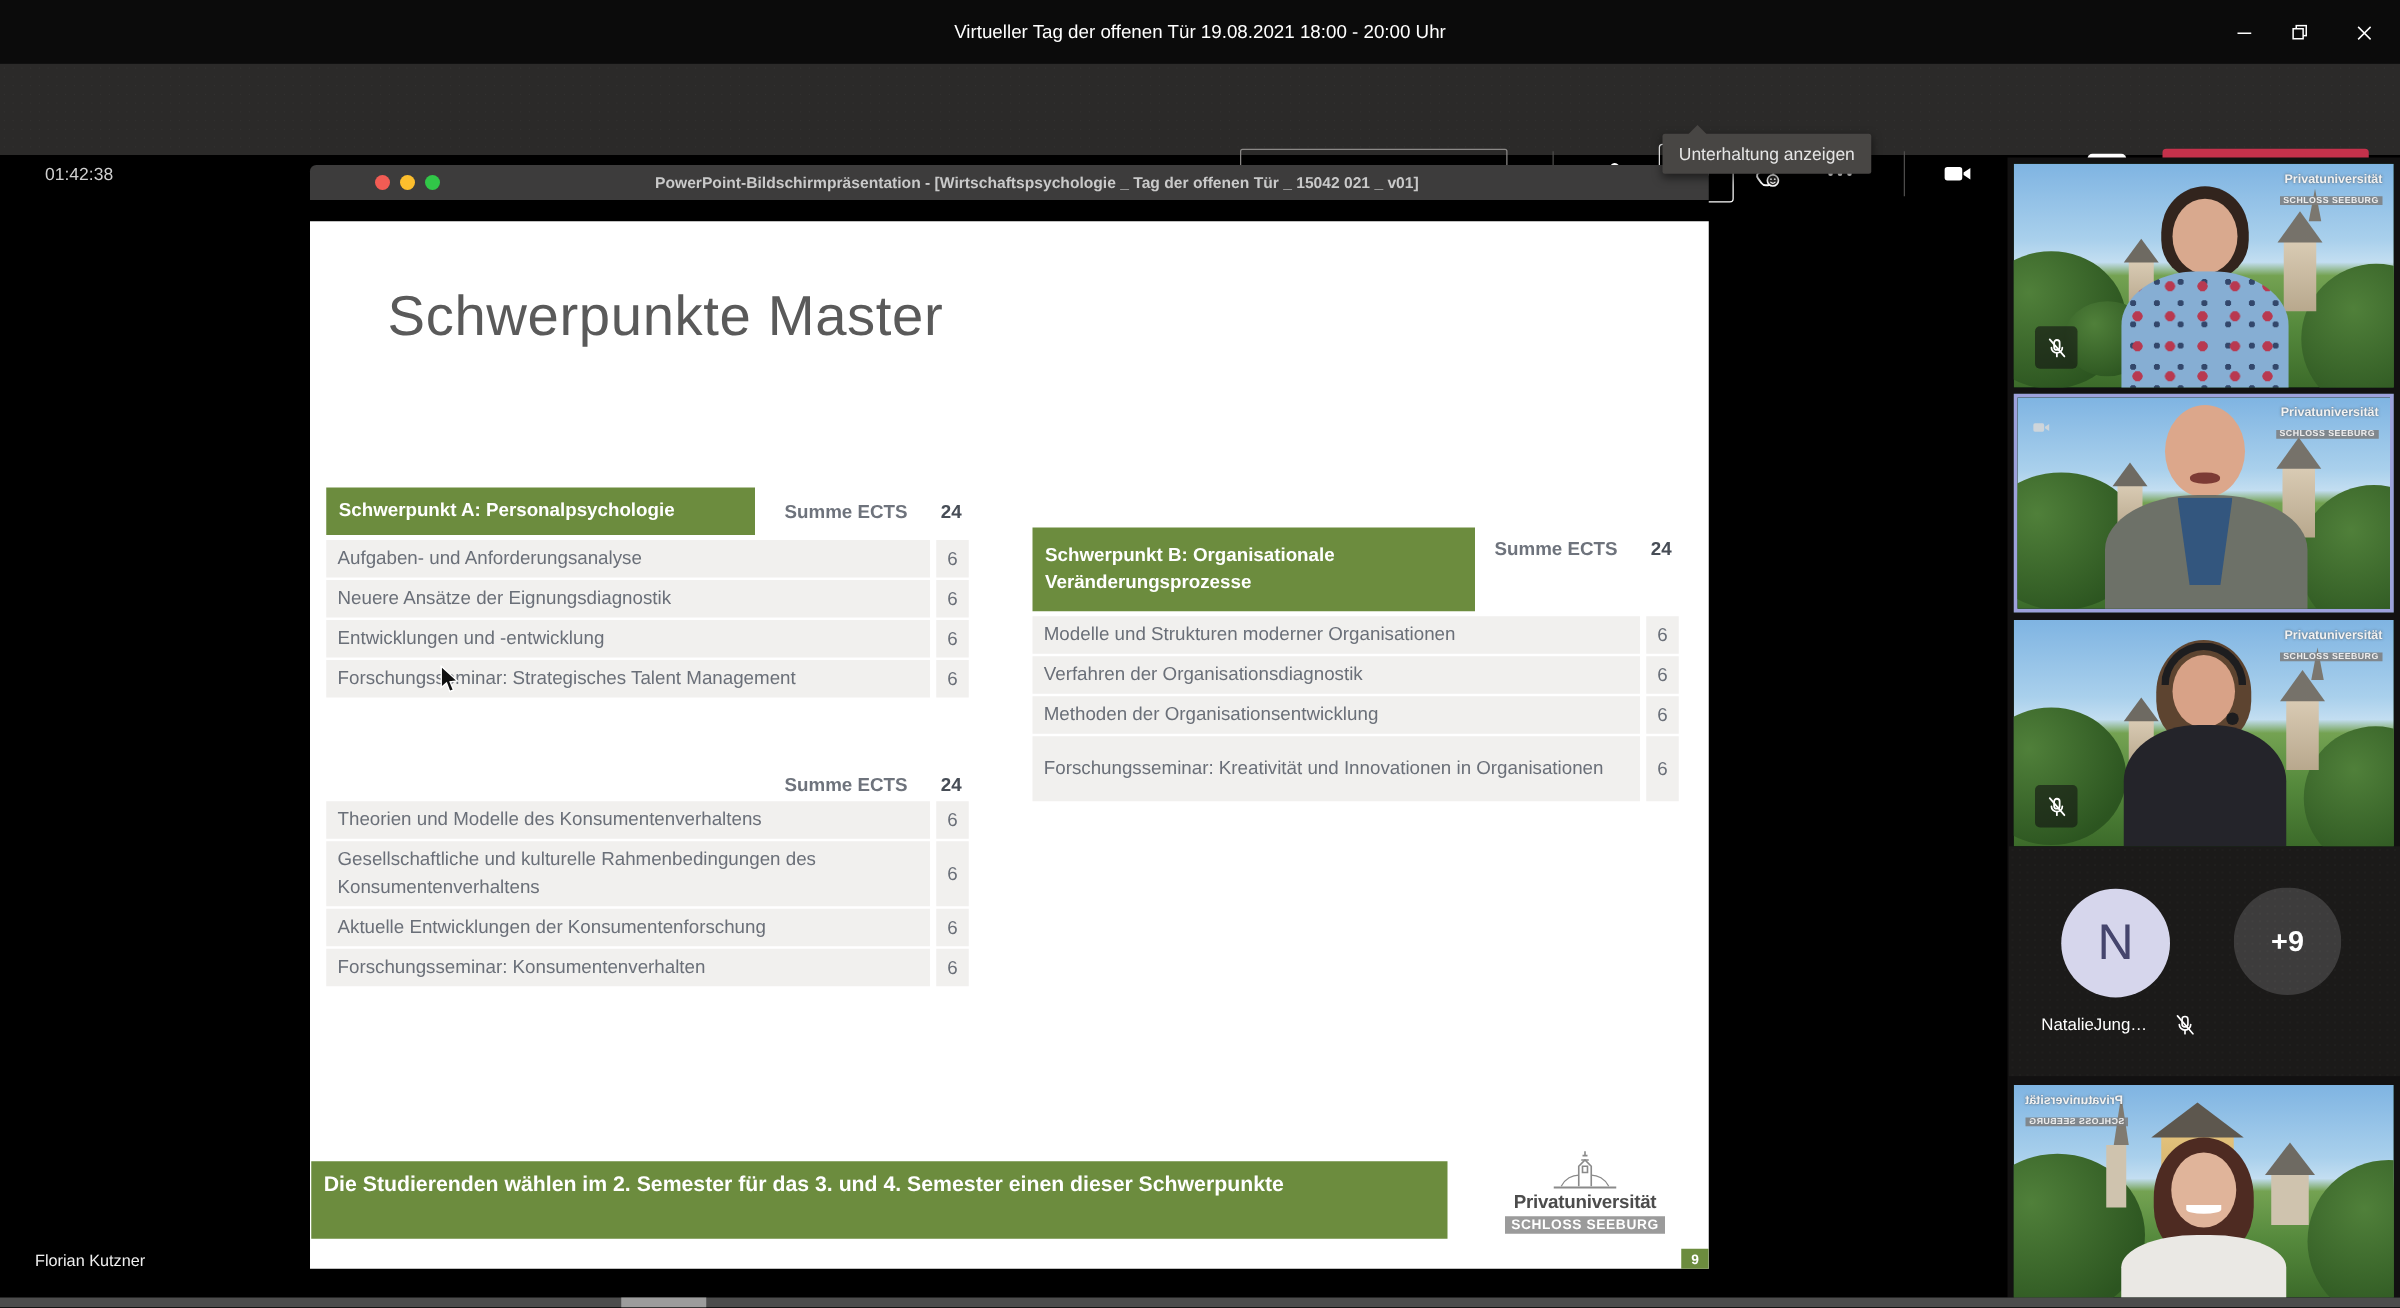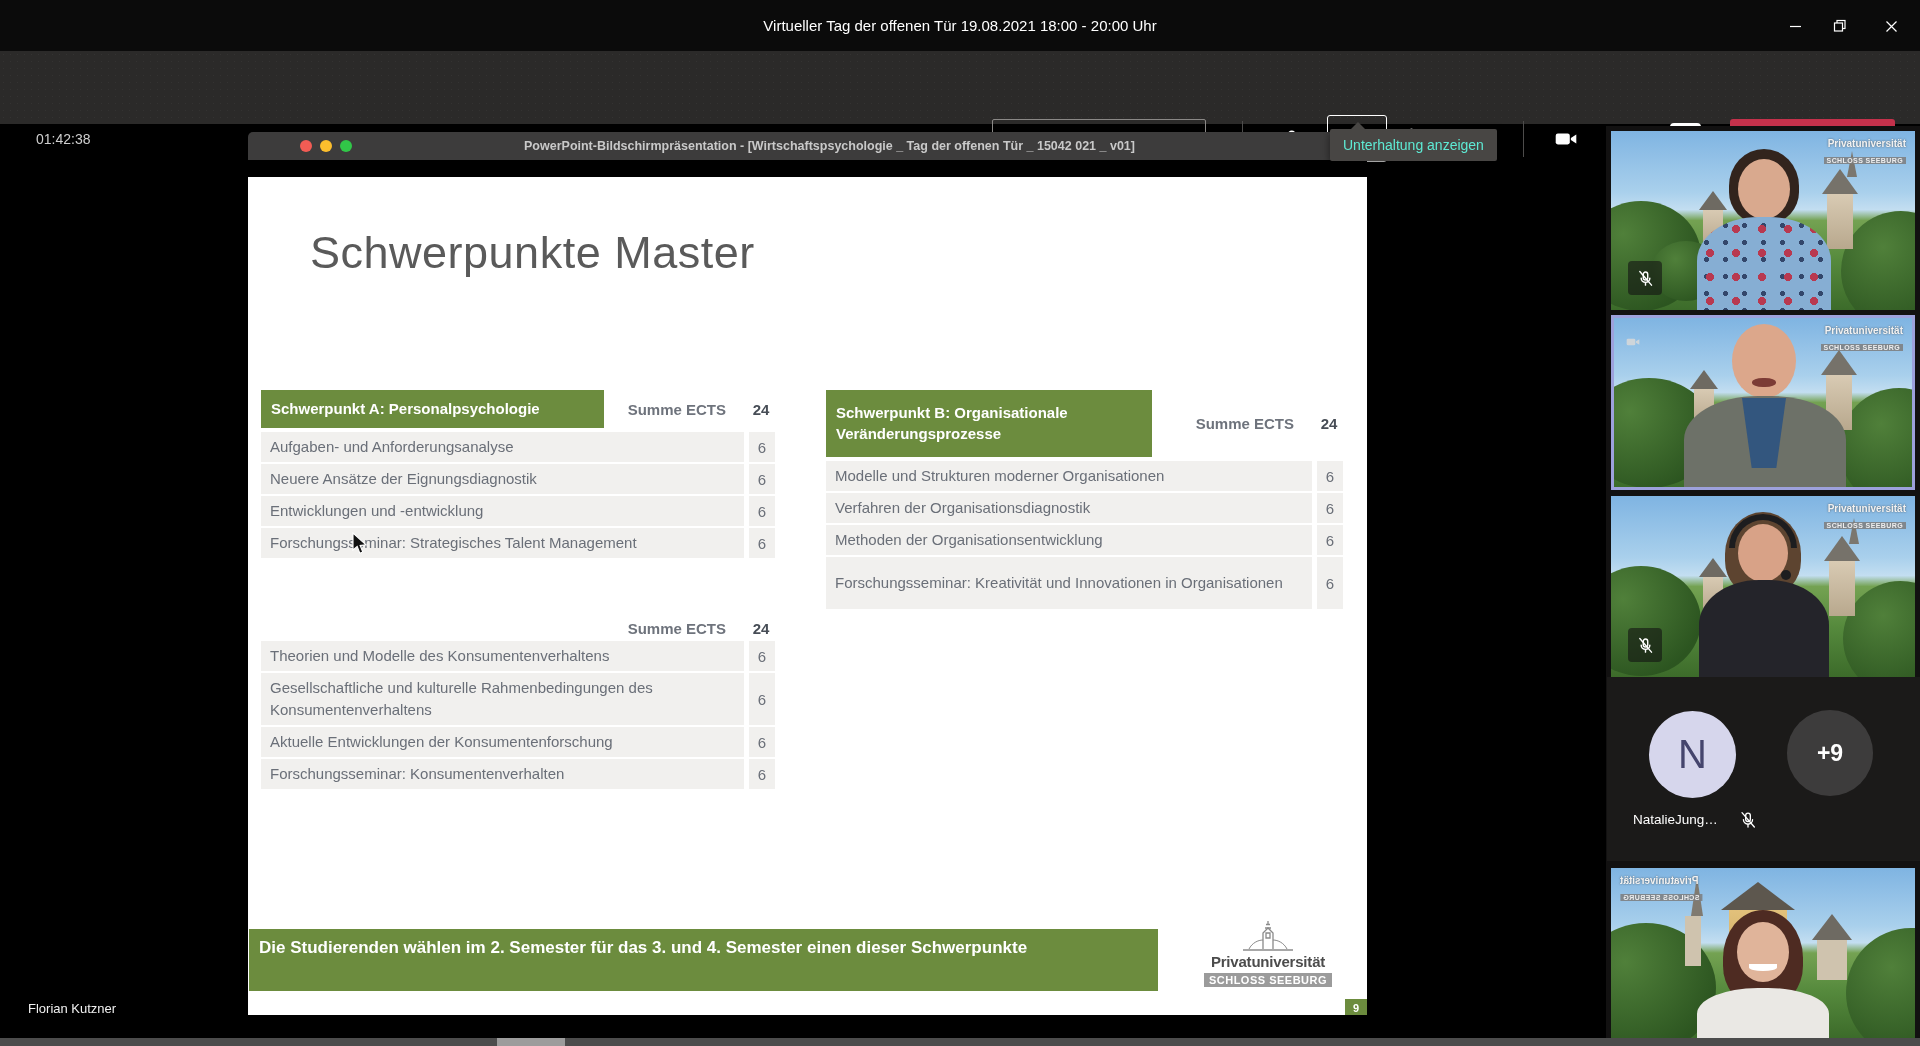--- a/index.html
+++ b/index.html
@@ -27,21 +27,21 @@
   #chat-btn svg { width:26px; height:26px; }
   .dots svg { width:26px; height:26px; }
   #share-btn { left:1670px; top:72px; width:31px; height:31px; background:#fff; border-radius:4px;
                display:flex; align-items:center; justify-content:center; }
   #share-btn svg { width:20px; height:20px; }
   #leave-btn { left:1730px; top:68px; width:165px; height:40px; background:#c4314b; border-radius:3px;
                display:flex; align-items:center; justify-content:center; gap:10px; color:#fff; font-size:16px; }
   #leave-btn svg { width:24px; height:24px; }
 
   
-  #tooltip { left:1330px; top:129px; background:#484644; color:#5eead4; font-size:14px;
+  #tooltip { left:1330px; top:107px; background:#484644; color:#e5e5e5; font-size:14px;
              padding:8px 13px; border-radius:2px; box-shadow:0 3px 8px rgba(0,0,0,.5); white-space:nowrap; z-index:40; }
   #tooltip .arrow { position:absolute; top:-7px; left:20px; width:0; height:0;
                     border-left:8px solid transparent; border-right:8px solid transparent; border-bottom:8px solid #484644; }
 
   
   #ppt-titlebar { left:248px; top:132px; width:1119px; height:28px; background:#3d3c3c;
                   border-radius:5px 5px 0 0; display:flex; align-items:center;padding-left:44px; }
   #ppt-titlebar .light { width:12px; height:12px; border-radius:50%; margin-left:8px; }
   #ppt-titlebar .title { flex:1; text-align:center; color:#c9c9c9; font-size:12.5px; font-weight:bold; padding-right:60px; }
   #ppt-black { left:248px; top:160px; width:1119px; height:17px; background:#000; }
@@ -62,21 +62,21 @@
   .t-row { display:flex; gap:5px; min-height:30px; }
   .t-row.tall { min-height:52px; }
   .t-cell-label { flex:1; background:#f1f0ee; color:#6a6f78; font-size:15px; padding:4px 9px;
                   display:flex; align-items:center; line-height:1.45; }
   .t-cell-val { width:26px; background:#f1f0ee; color:#6a6f78; font-size:15px;
                 display:flex; align-items:center; justify-content:center; }
   #tableA { left:13px; top:213px; }
   #tableB { left:578px; top:213px; width:517px; }
   #tableC { left:13px; top:443px; }
   #tableA .t-head-green { width:343px; }
-  #tableB .t-head-green { width:326px; }
+  #tableB .t-head-green { width:354px;margin-top:32px; }
   #tableC .t-head-green { width:352px; }
 
   #footer-bar { left:1px; top:752px; width:909px; height:62px; background:#6c8c3e; color:#fff;
                 font-size:17px; font-weight:bold; line-height:1.6; padding:5px 120px 0 10px; }
   #uni-logo { left:948px; top:742px; width:144px; text-align:center; }
   #uni-logo .castle { margin:0 auto; width:54px; height:34px; }
   #uni-logo .name { font-size:15px; font-weight:bold; color:#4c4c4c; letter-spacing:-.2px; }
   #uni-logo .sub { display:inline-block; font-size:11px; font-weight:bold; color:#fff; background:#9b9b9b;
                    padding:1px 5px; letter-spacing:.5px; margin-top:1px; }
   #page-num { left:1097px; top:822px; width:22px; height:18px; background:#6c8c3e; color:#fff;

